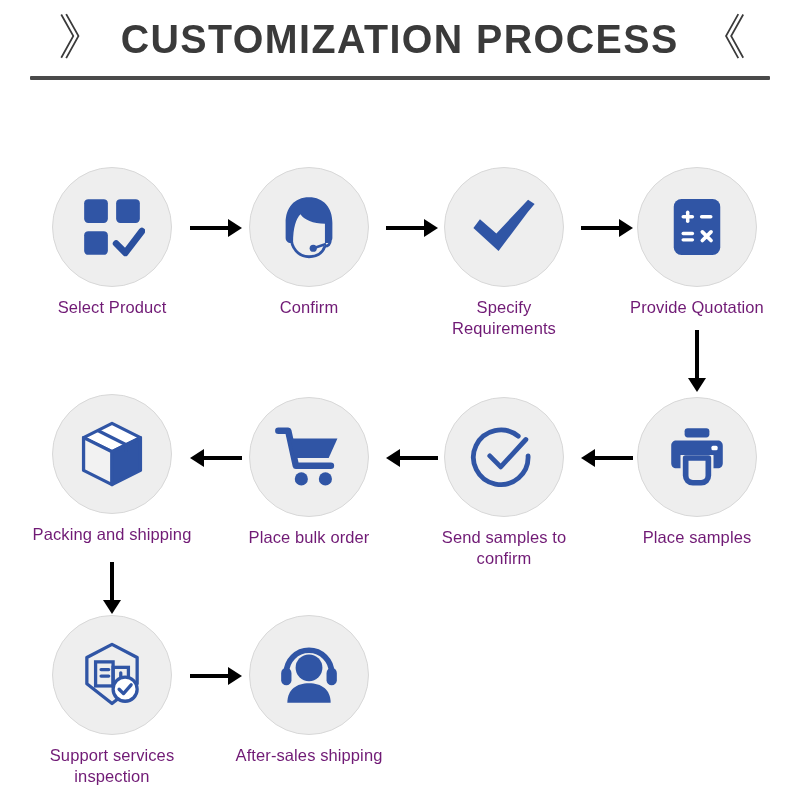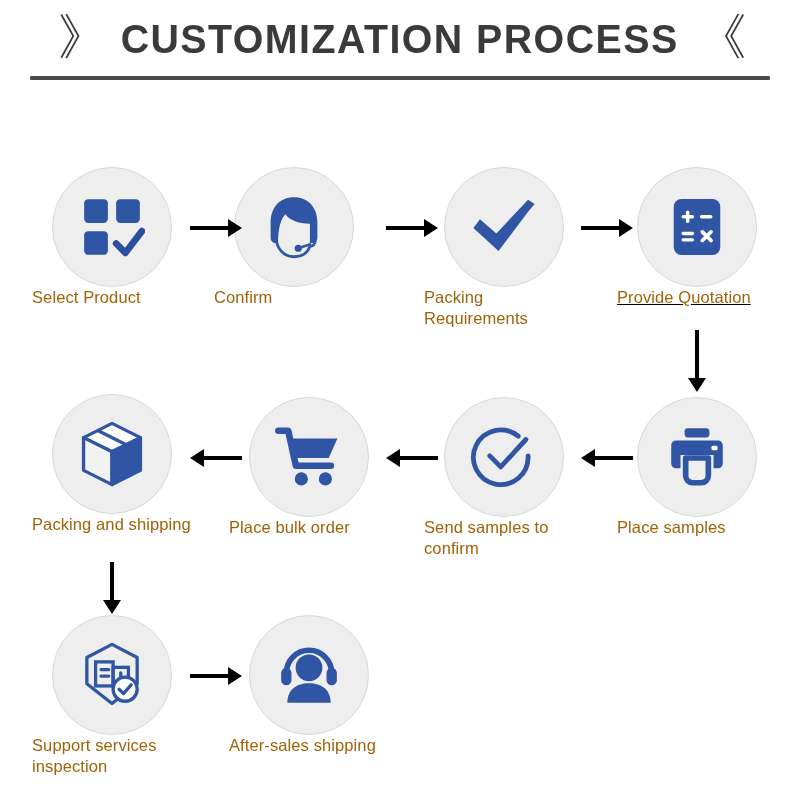--- a/index.html
+++ b/index.html
@@ -83,22 +83,23 @@
     background: #eeeeee;
     border: 1px solid #d8d8d8;
     display: flex;
     align-items: center;
     justify-content: center;
   }
 
   .circle svg { display: block; }
 
   .node-label {
-    text-align: left;
-    color: #a16207;
+    margin-top: 10px;
+    text-align: center;
+    color: #701a75;
     font-size: 16.5px;
     line-height: 21px;
     font-weight: 400;
     letter-spacing: 0.1px;
     white-space: pre-line;
   }
 
   
   .arrow-h {
     position: absolute;
@@ -160,43 +161,43 @@
       <svg width="66" height="66" viewBox="0 0 64 64">
         <rect x="5" y="5" width="23" height="23" rx="4" fill="#3055a5"></rect>
         <rect x="36" y="5" width="23" height="23" rx="4" fill="#3055a5"></rect>
         <rect x="5" y="36" width="23" height="23" rx="4" fill="#3055a5"></rect>
         <path d="M36 48 L45 57 L61 36" fill="none" stroke="#2a4f9e" stroke-width="6.5" stroke-linecap="round" stroke-linejoin="round"></path>
       </svg>
     </div>
     <div class="node-label">Select Product</div>
   </div>
 
-  <div class="node" style="left:294px; top:167px;">
+  <div class="node" style="left:309px; top:167px;">
     <div class="circle">
       <svg width="68" height="68" viewBox="0 0 64 64">
         <path d="M32 4 C18 4 10 14 10 28 L10 42 C10 45 12 47 15 47 L17 47 C17 32 20 24 24 20 C27 25 36 29 47 29 L47 47 L49 47 C52 47 54 45 54 42 L54 28 C54 14 46 4 32 4 Z" fill="#3055a5"></path>
         <path d="M15 40 C15 52 22 60 32 60 C40 60 45 56 47 50" fill="none" stroke="#3055a5" stroke-width="2.6"></path>
         <path d="M47 50 C50 50 52 48 52 45" fill="none" stroke="#3055a5" stroke-width="2.6"></path>
         <circle cx="36" cy="52" r="3.4" fill="#3055a5"></circle>
         <path d="M36 52 L48 48" stroke="#3055a5" stroke-width="2.4" fill="none"></path>
       </svg>
     </div>
     <div class="node-label">Confirm</div>
   </div>
 
   <div class="node" style="left:504px; top:167px;">
     <div class="circle">
       <svg width="70" height="70" viewBox="0 0 64 64">
         <path d="M4 33 L10 25 L25 38 L54 7 L60 11 L54 18 L27 54 Z" fill="#3055a5"></path>
       </svg>
     </div>
-    <div class="node-label">Packing Requirements</div>
-  </div>
-
-  <div class="node" style="left:697px; top:167px;text-decoration:underline;">
+    <div class="node-label">Specify Requirements</div>
+  </div>
+
+  <div class="node" style="left:697px; top:167px;">
     <div class="circle">
       <svg width="62" height="62" viewBox="0 0 64 64">
         <rect x="8" y="3" width="48" height="58" rx="8" fill="#3055a5"></rect>
         <g fill="#ffffff">
           <rect x="16" y="19.5" width="13" height="3.6" rx="1.8"></rect>
           <rect x="20.6" y="14.9" width="3.6" height="13" rx="1.8"></rect>
           <rect x="35" y="19.5" width="13" height="3.6" rx="1.8"></rect>
           <rect x="16" y="37" width="13" height="3.4" rx="1.7"></rect>
           <rect x="16" y="43.5" width="13" height="3.4" rx="1.7"></rect>
         </g>

